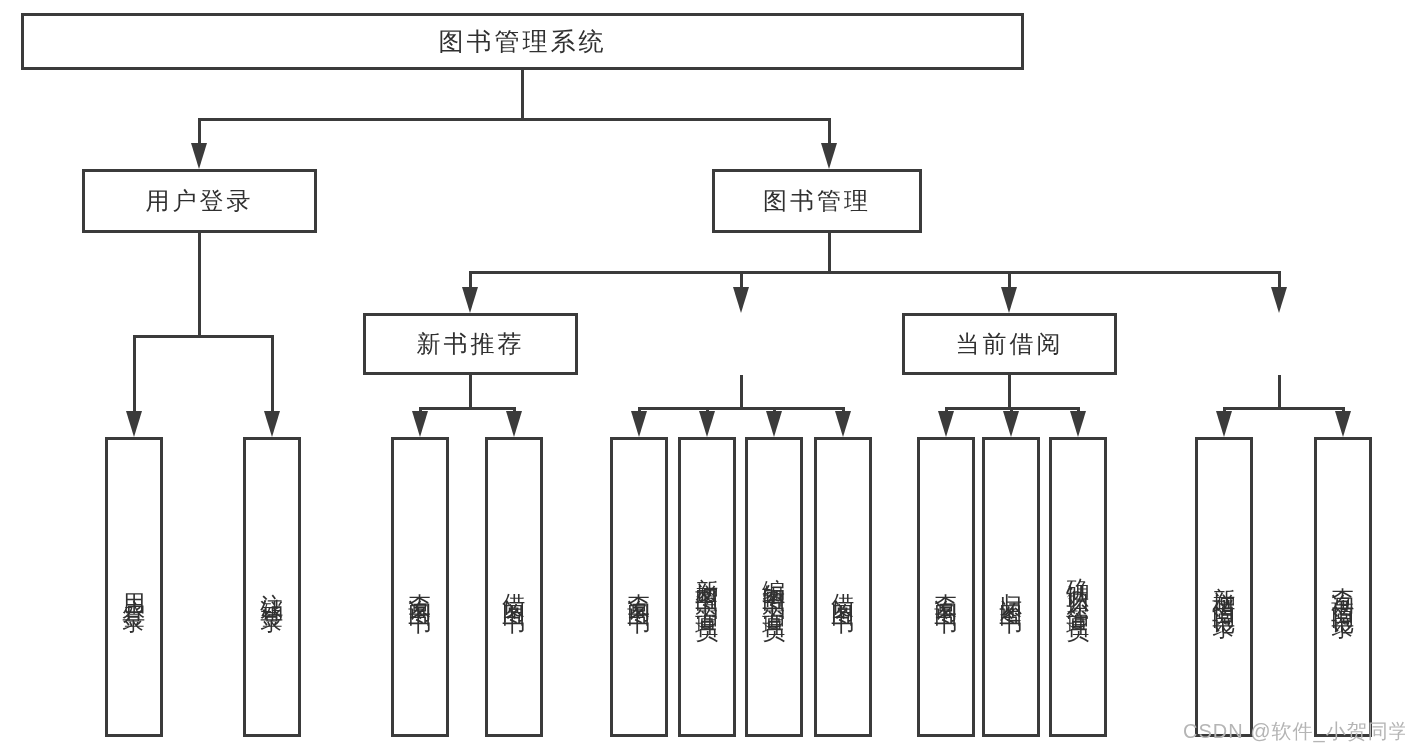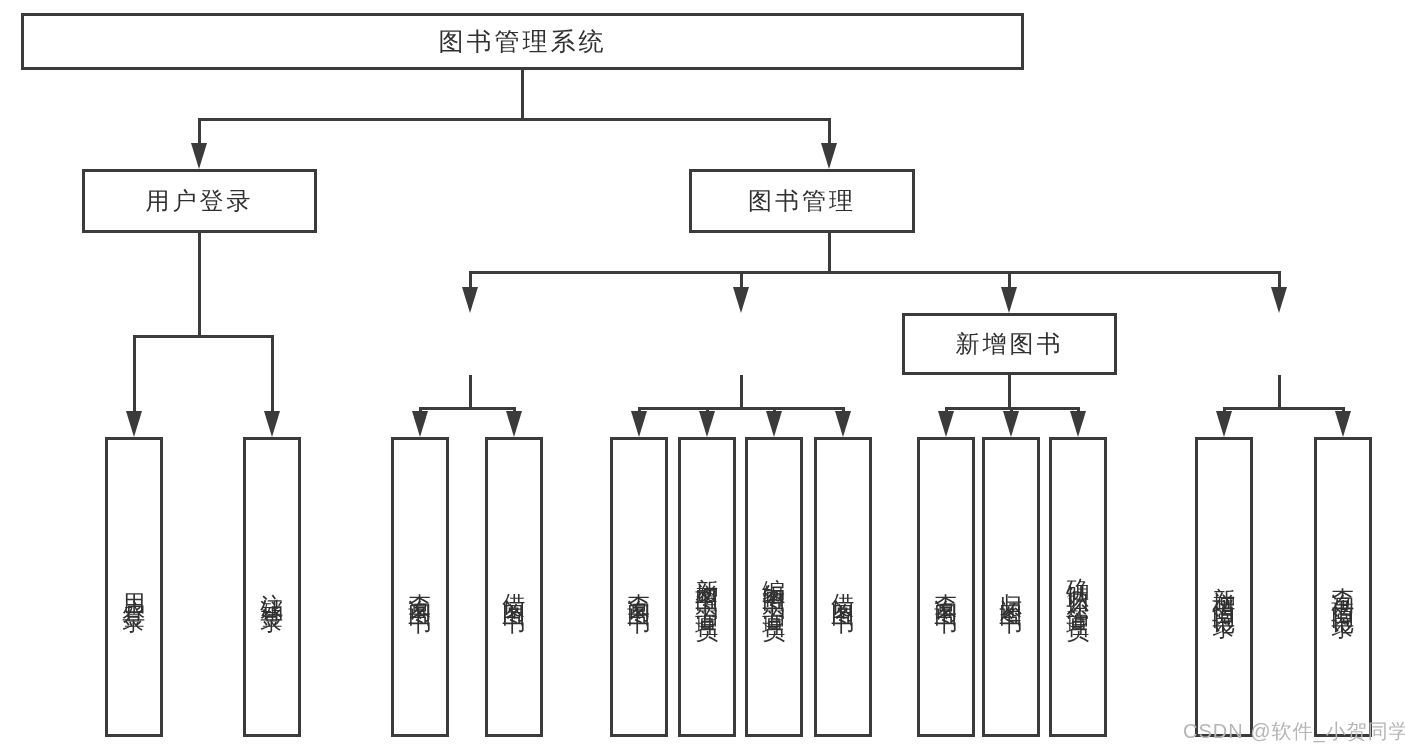--- a/index.html
+++ b/index.html
@@ -40,21 +40,21 @@
   <div class="line" style="left:521px;top:70px;width:3px;height:51px"></div>
   <div class="line" style="left:198px;top:118px;width:633px;height:3px"></div>
   <div class="line" style="left:198px;top:118px;width:3px;height:30px"></div>
   <div class="line" style="left:828px;top:118px;width:3px;height:30px"></div>
   <div class="arrow" style="left:191px;top:143px"></div>
   <div class="arrow" style="left:821px;top:143px"></div>
 
   <div class="node hnode" style="left:82px;top:169px;width:235px;height:64px">
     <span class="lbl">用户登录</span>
   </div>
-  <div class="node hnode" style="left:689px;top:169px;width:226px;height:64px">
+  <div class="node hnode" style="left:712px;top:169px;width:210px;height:64px">
     <span class="lbl">图书管理</span>
   </div>
 
   <div class="line" style="left:198px;top:233px;width:3px;height:105px"></div>
   <div class="line" style="left:133px;top:335px;width:141px;height:3px"></div>
   <div class="line" style="left:133px;top:335px;width:3px;height:80px"></div>
   <div class="line" style="left:271px;top:335px;width:3px;height:80px"></div>
   <div class="arrow" style="left:126px;top:411px"></div>
   <div class="arrow" style="left:264px;top:411px"></div>
 
@@ -62,22 +62,25 @@
   <div class="line" style="left:469px;top:271px;width:812px;height:3px"></div>
   <div class="line" style="left:469px;top:271px;width:3px;height:22px"></div>
   <div class="line" style="left:740px;top:271px;width:3px;height:22px"></div>
   <div class="line" style="left:1008px;top:271px;width:3px;height:22px"></div>
   <div class="line" style="left:1278px;top:271px;width:3px;height:22px"></div>
   <div class="arrow" style="left:462px;top:287px"></div>
   <div class="arrow" style="left:733px;top:287px"></div>
   <div class="arrow" style="left:1001px;top:287px"></div>
   <div class="arrow" style="left:1271px;top:287px"></div>
 
+  <div class="node hnode" style="left:363px;top:313px;width:215px;height:62px">
+    <span class="lbl">新书推荐</span>
+  </div>
   <div class="node hnode" style="left:902px;top:313px;width:215px;height:62px">
-    <span class="lbl">新增图书</span>
+    <span class="lbl">当前借阅</span>
   </div>
 
   <div class="line" style="left:469px;top:375px;width:3px;height:34px"></div>
   <div class="line" style="left:419px;top:407px;width:97px;height:3px"></div>
   <div class="line" style="left:419px;top:407px;width:3px;height:9px"></div>
   <div class="line" style="left:513px;top:407px;width:3px;height:9px"></div>
   <div class="arrow" style="left:412px;top:411px"></div>
   <div class="arrow" style="left:506px;top:411px"></div>
 
   <div class="line" style="left:740px;top:375px;width:3px;height:34px"></div>

